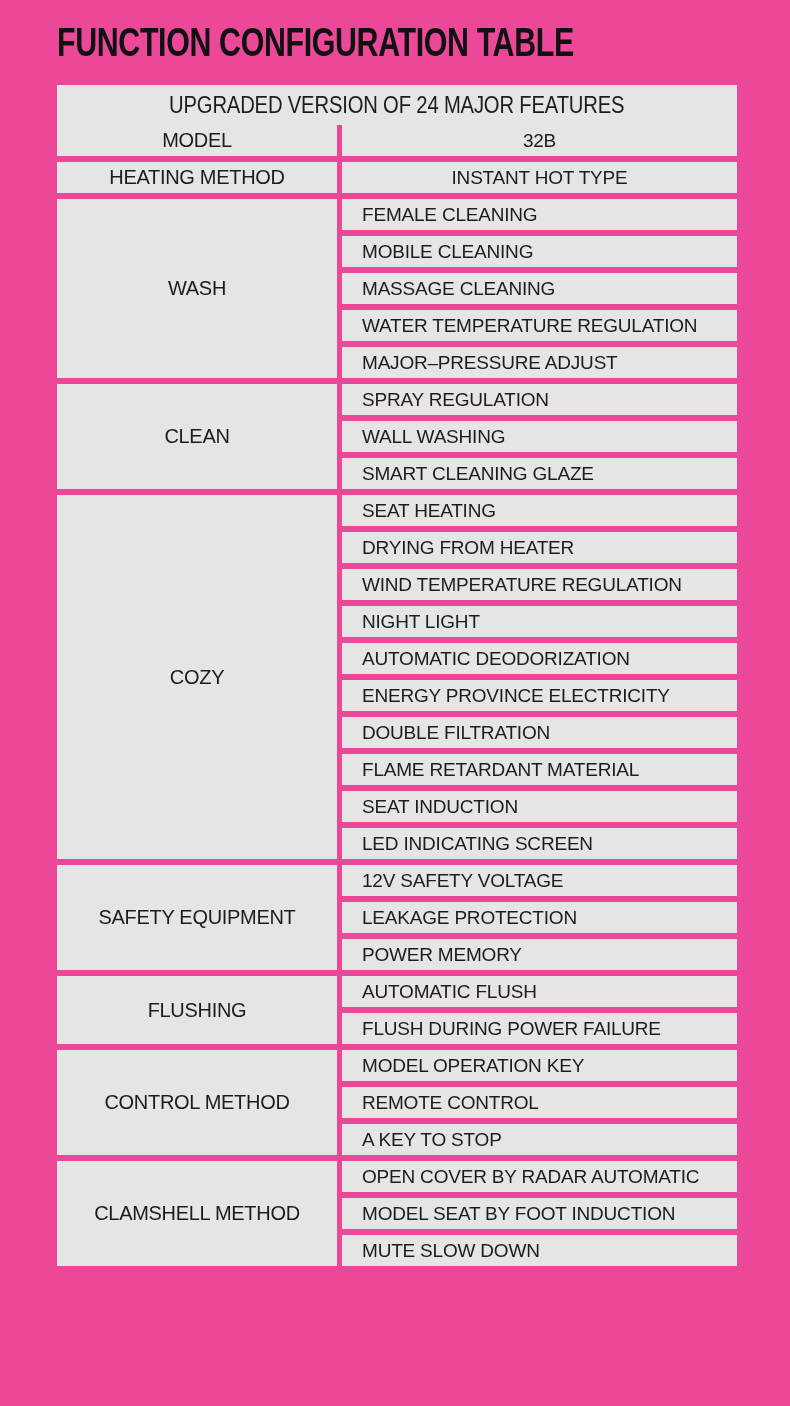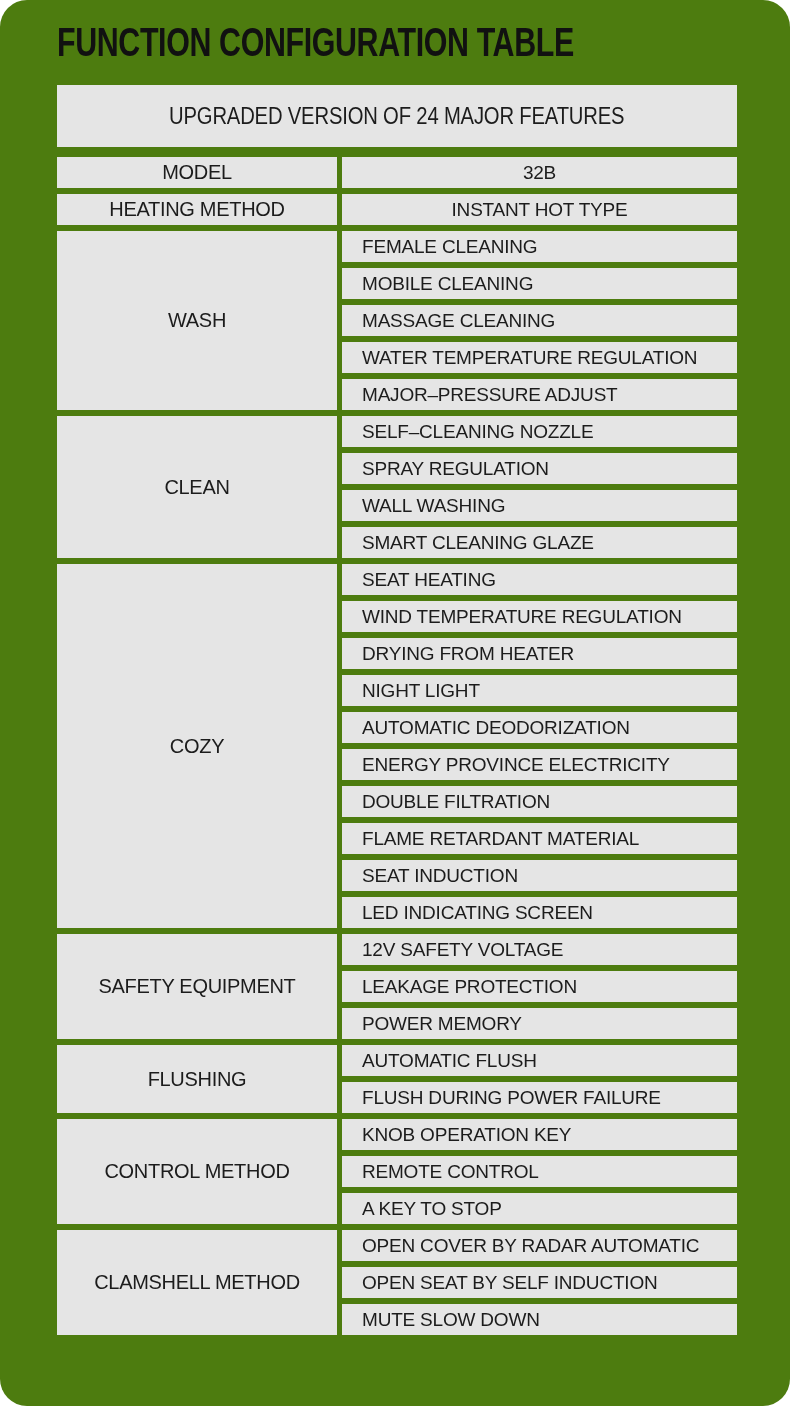--- a/index.html
+++ b/index.html
@@ -5,47 +5,45 @@
   * { margin: 0; padding: 0; box-sizing: border-box; }
   html, body {
     width: 790px; height: 1406px;
     background: #ffffff;
     font-family: "Liberation Sans", sans-serif;
     overflow: hidden;
   }
   .page {
     position: relative;
     width: 790px; height: 1406px;
-    background: #4d7c0f;
-    border-radius: 27px;
+    background: #ec4899;
   }
   .page-title {
     position: absolute;
     left: 57px; top: 22px;
     font-size: 40px;
     font-weight: 700;
     color: #111111;
     line-height: 40px;
     white-space: nowrap;
     transform: scaleX(0.76);
     transform-origin: left center;
     letter-spacing: -0.5px;
   }
   .table-wrap {
     position: absolute;
     left: 57px; top: 85px;
     width: 680px;
   }
   .table-header {
-    width: 680px; height: 62px;
+    width: 680px; height: 40px;
     background: #e5e5e5;
     display: flex;
     align-items: center;
     justify-content: center;
-    margin-bottom: 10px;
   }
   .table-header .hdr-text {
     font-size: 23px;
     font-weight: 400;
     color: #1c1c1c;
     white-space: nowrap;
     transform: scaleX(0.88);
     transform-origin: center center;
     letter-spacing: -0.2px;
   }
@@ -118,32 +116,31 @@
             <div class="feature-cell">FEMALE CLEANING</div>
             <div class="feature-cell">MOBILE CLEANING</div>
             <div class="feature-cell">MASSAGE CLEANING</div>
             <div class="feature-cell">WATER TEMPERATURE REGULATION</div>
             <div class="feature-cell">MAJOR–PRESSURE ADJUST</div>
           </div>
         </div>
         <div class="section">
           <div class="cat-cell">CLEAN</div>
           <div class="features">
-            <div class="feature-cell">SELF–CLEANING NOZZLE</div>
             <div class="feature-cell">SPRAY REGULATION</div>
             <div class="feature-cell">WALL WASHING</div>
             <div class="feature-cell">SMART CLEANING GLAZE</div>
           </div>
         </div>
         <div class="section">
           <div class="cat-cell">COZY</div>
           <div class="features">
             <div class="feature-cell">SEAT HEATING</div>
+            <div class="feature-cell">DRYING FROM HEATER</div>
             <div class="feature-cell">WIND TEMPERATURE REGULATION</div>
-            <div class="feature-cell">DRYING FROM HEATER</div>
             <div class="feature-cell">NIGHT LIGHT</div>
             <div class="feature-cell">AUTOMATIC DEODORIZATION</div>
             <div class="feature-cell">ENERGY PROVINCE ELECTRICITY</div>
             <div class="feature-cell">DOUBLE FILTRATION</div>
             <div class="feature-cell">FLAME RETARDANT MATERIAL</div>
             <div class="feature-cell">SEAT INDUCTION</div>
             <div class="feature-cell">LED INDICATING SCREEN</div>
           </div>
         </div>
         <div class="section">
@@ -157,28 +154,28 @@
         <div class="section">
           <div class="cat-cell">FLUSHING</div>
           <div class="features">
             <div class="feature-cell">AUTOMATIC FLUSH</div>
             <div class="feature-cell">FLUSH DURING POWER FAILURE</div>
           </div>
         </div>
         <div class="section">
           <div class="cat-cell">CONTROL METHOD</div>
           <div class="features">
-            <div class="feature-cell">KNOB OPERATION KEY</div>
+            <div class="feature-cell">MODEL OPERATION KEY</div>
             <div class="feature-cell">REMOTE CONTROL</div>
             <div class="feature-cell">A KEY TO STOP</div>
           </div>
         </div>
         <div class="section">
           <div class="cat-cell">CLAMSHELL METHOD</div>
           <div class="features">
             <div class="feature-cell">OPEN COVER BY RADAR AUTOMATIC</div>
-            <div class="feature-cell">OPEN SEAT BY SELF INDUCTION</div>
+            <div class="feature-cell">MODEL SEAT BY FOOT INDUCTION</div>
             <div class="feature-cell">MUTE SLOW DOWN</div>
           </div>
         </div>
       </div>
   </div>
 </div>
 
 </body></html>

